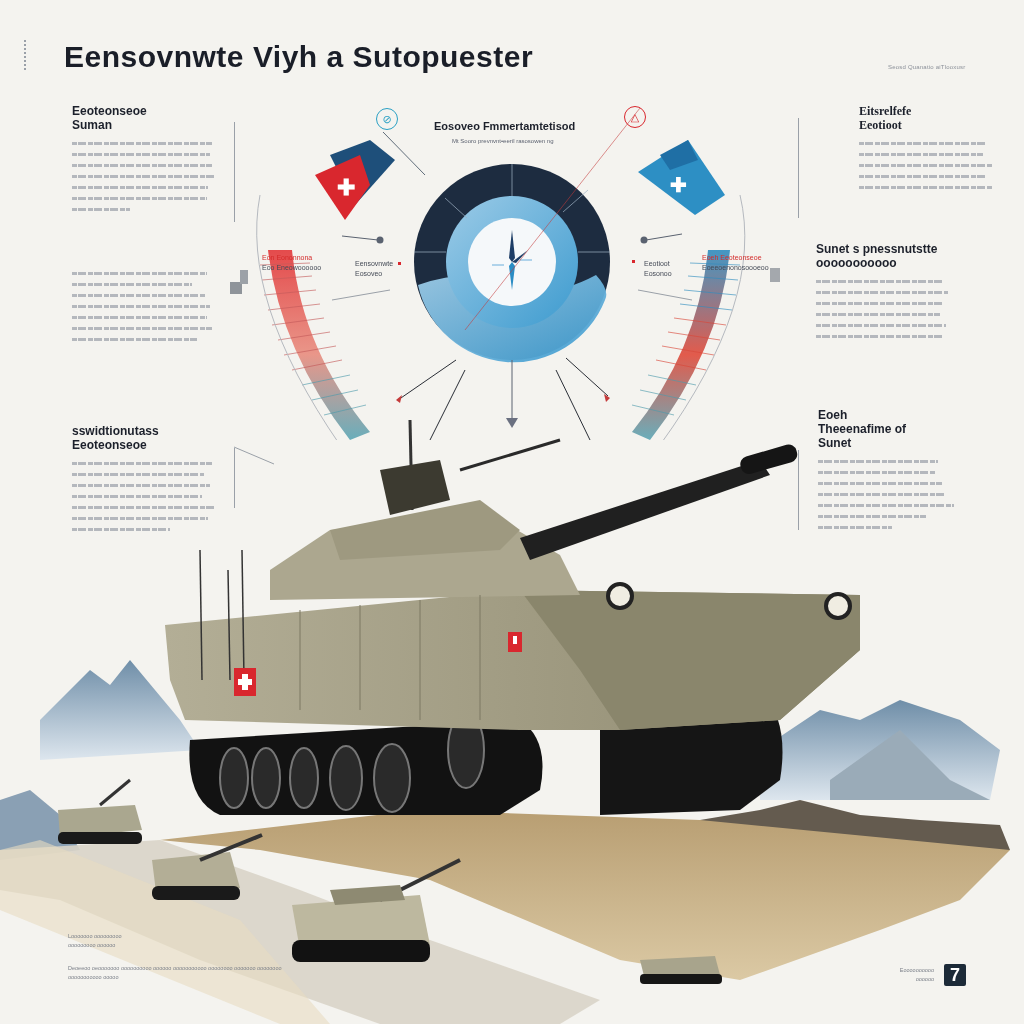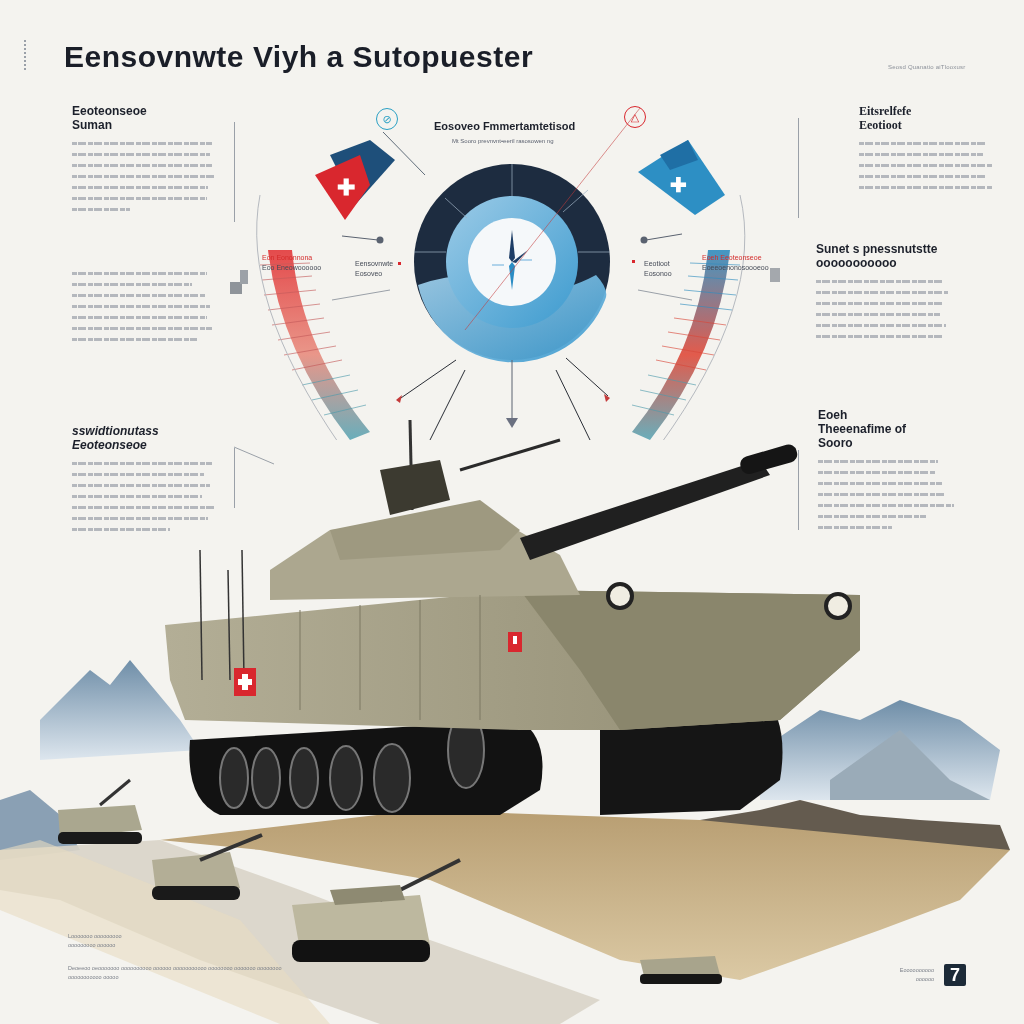--- a/index.html
+++ b/index.html
@@ -50,21 +50,21 @@
       <div style="width:134px"></div>
       <div style="width:138px"></div>
       <div style="width:135px"></div>
       <div style="width:140px"></div>
       <div style="width:125px"></div>
   </div>
 </div>
 <div class="abs" style="left:230px;top:282px;width:12px;height:12px;background:#8f949a;"></div>
 <div class="abs" style="left:240px;top:270px;width:8px;height:14px;background:#9ca1a7;"></div>
 
-<div class="abs" style="left:72px;top:424px;width:150px;font-style:italic;">
+<div class="abs" style="left:72px;top:424px;width:150px;">
   <div class="sec-title">
     <div>sswidtionutass</div>
     <div>Eeoteonseoe</div>
   </div>
   <div class="body-lines">
     <div style="width:140px"></div>
       <div style="width:132px"></div>
       <div style="width:138px"></div>
       <div style="width:130px"></div>
       <div style="width:142px"></div>
@@ -105,21 +105,21 @@
       <div style="width:130px"></div>
       <div style="width:126px"></div>
   </div>
 </div>
 <div class="abs" style="left:770px;top:268px;width:10px;height:14px;background:#a4a8ad;"></div>
 
 <div class="abs" style="left:818px;top:408px;width:150px;">
   <div class="sec-title">
     <div>Eoeh</div>
     <div>Theeenafime of</div>
-    <div>Sooro</div>
+    <div>Sunet</div>
   </div>
   <div class="body-lines">
     <div style="width:120px"></div>
       <div style="width:118px"></div>
       <div style="width:124px"></div>
       <div style="width:128px"></div>
       <div style="width:136px"></div>
       <div style="width:108px"></div>
       <div style="width:74px"></div>
   </div>

